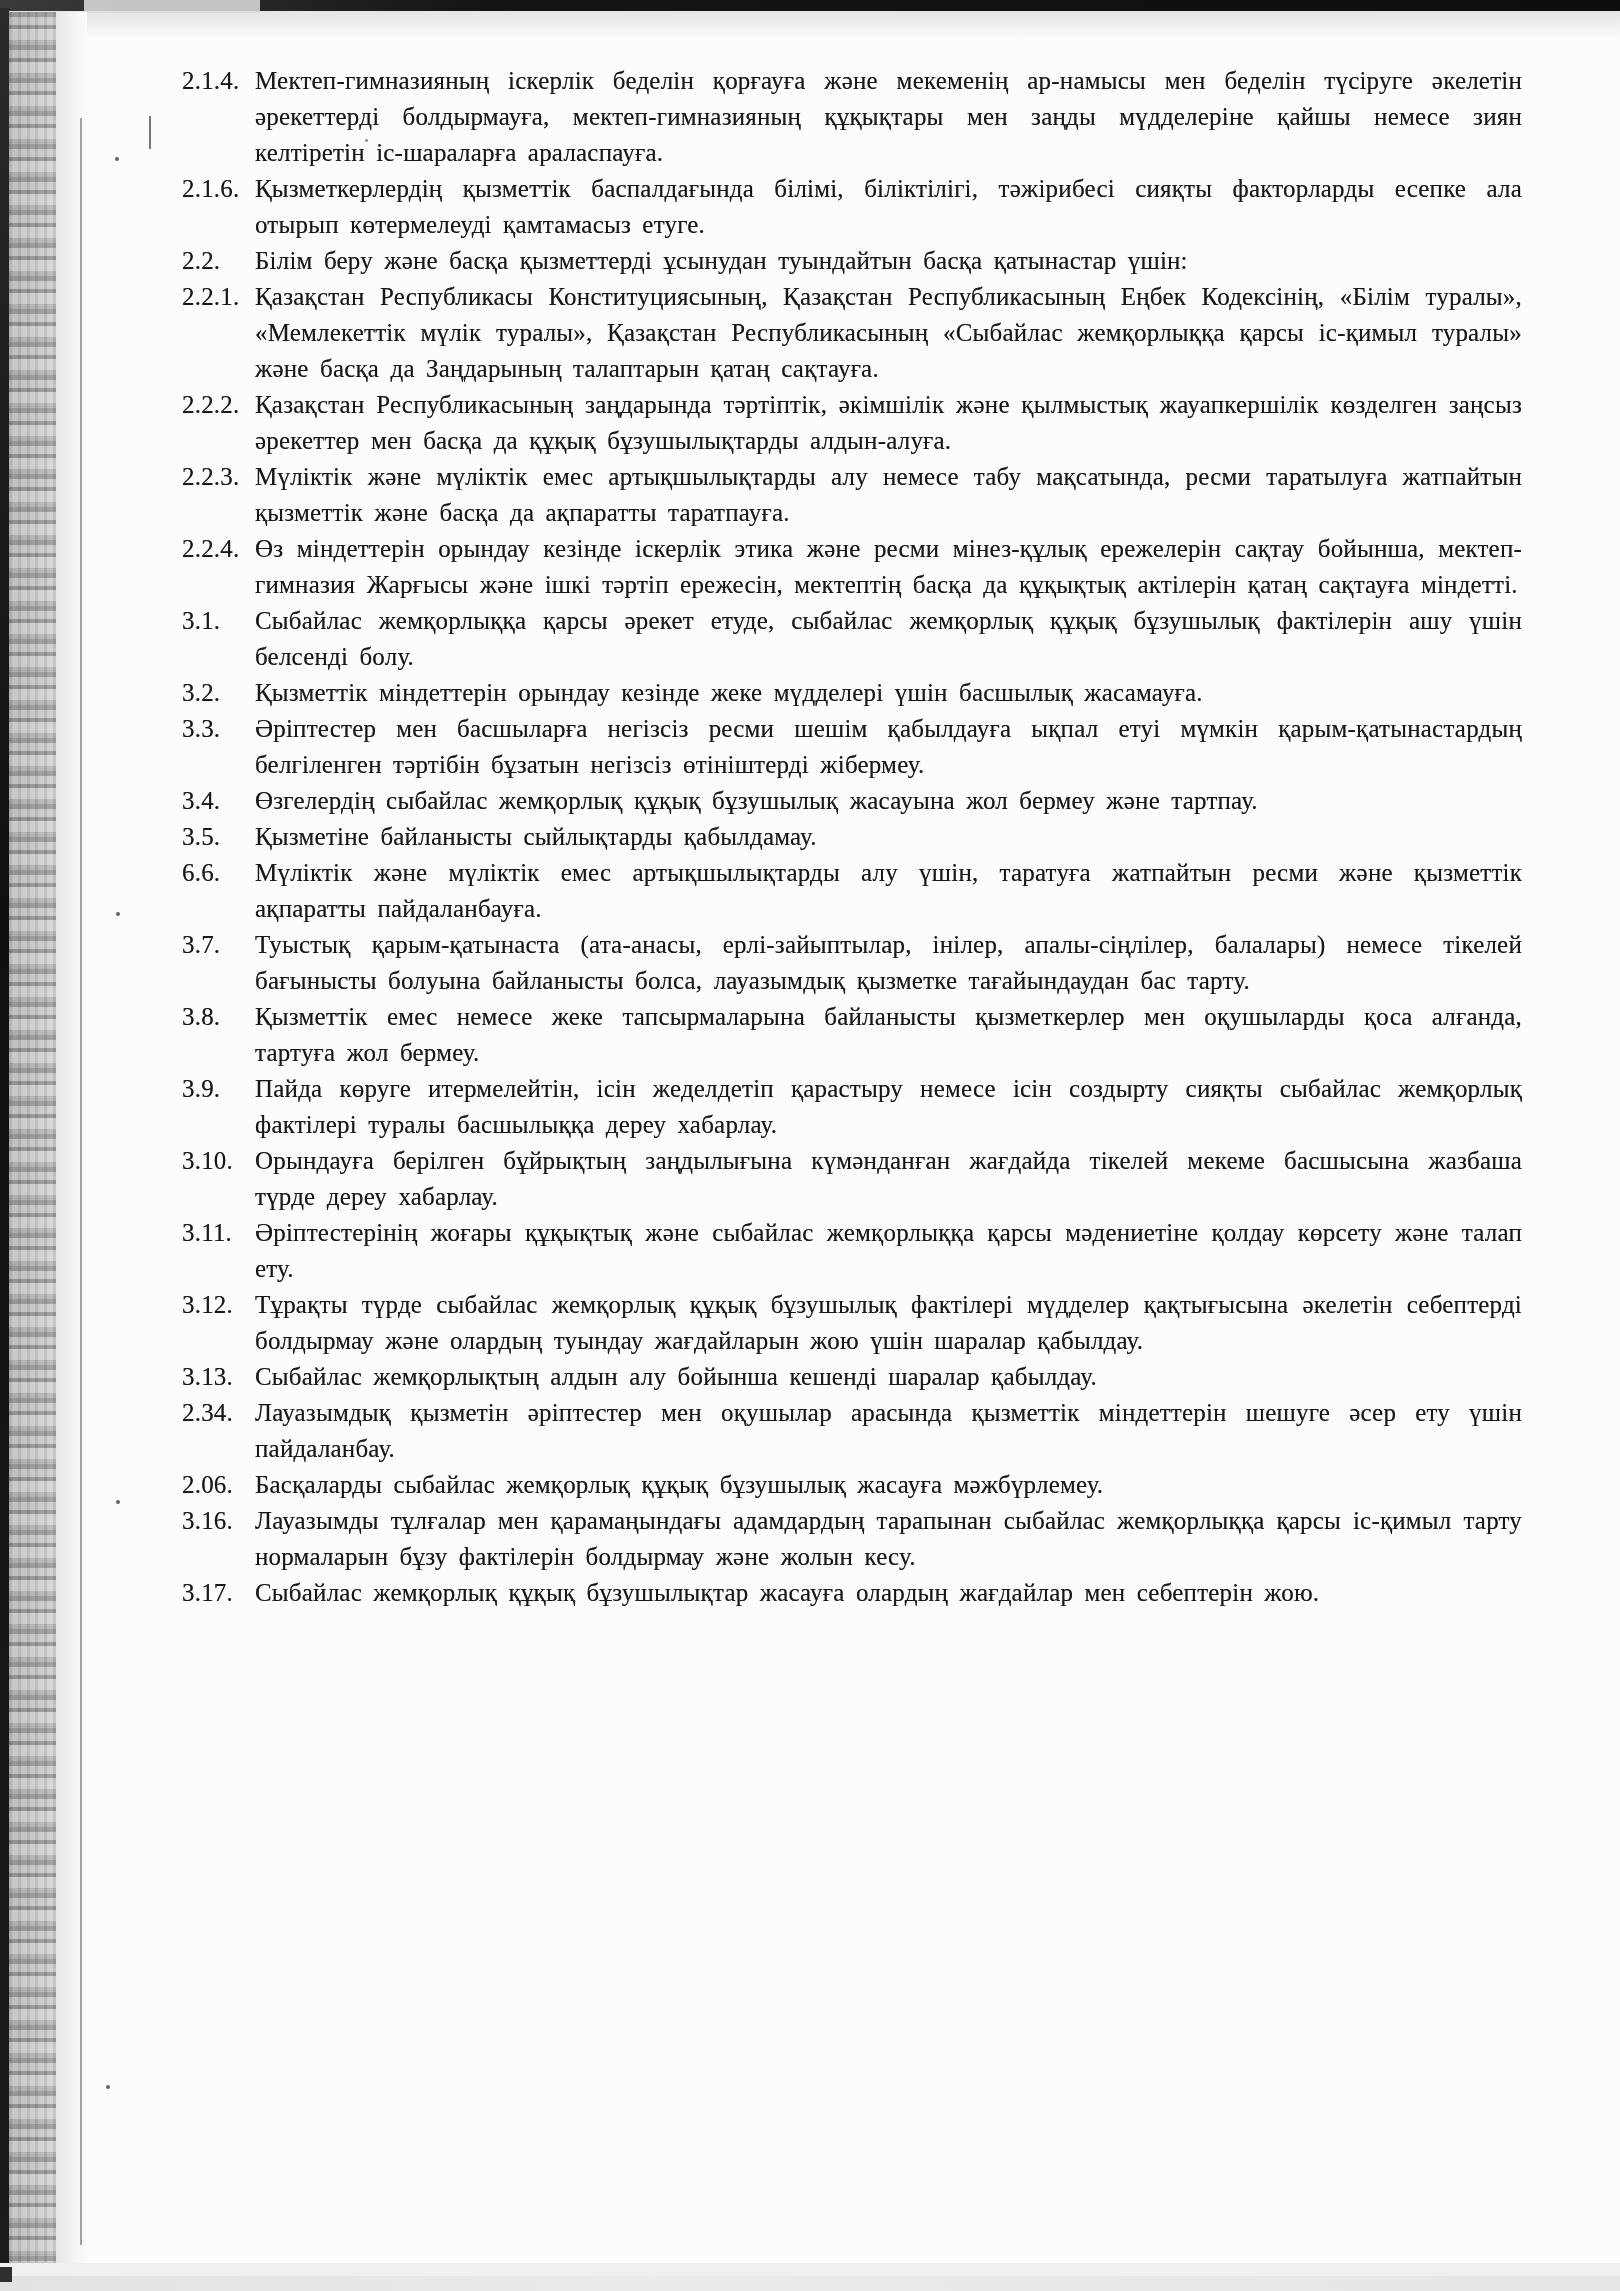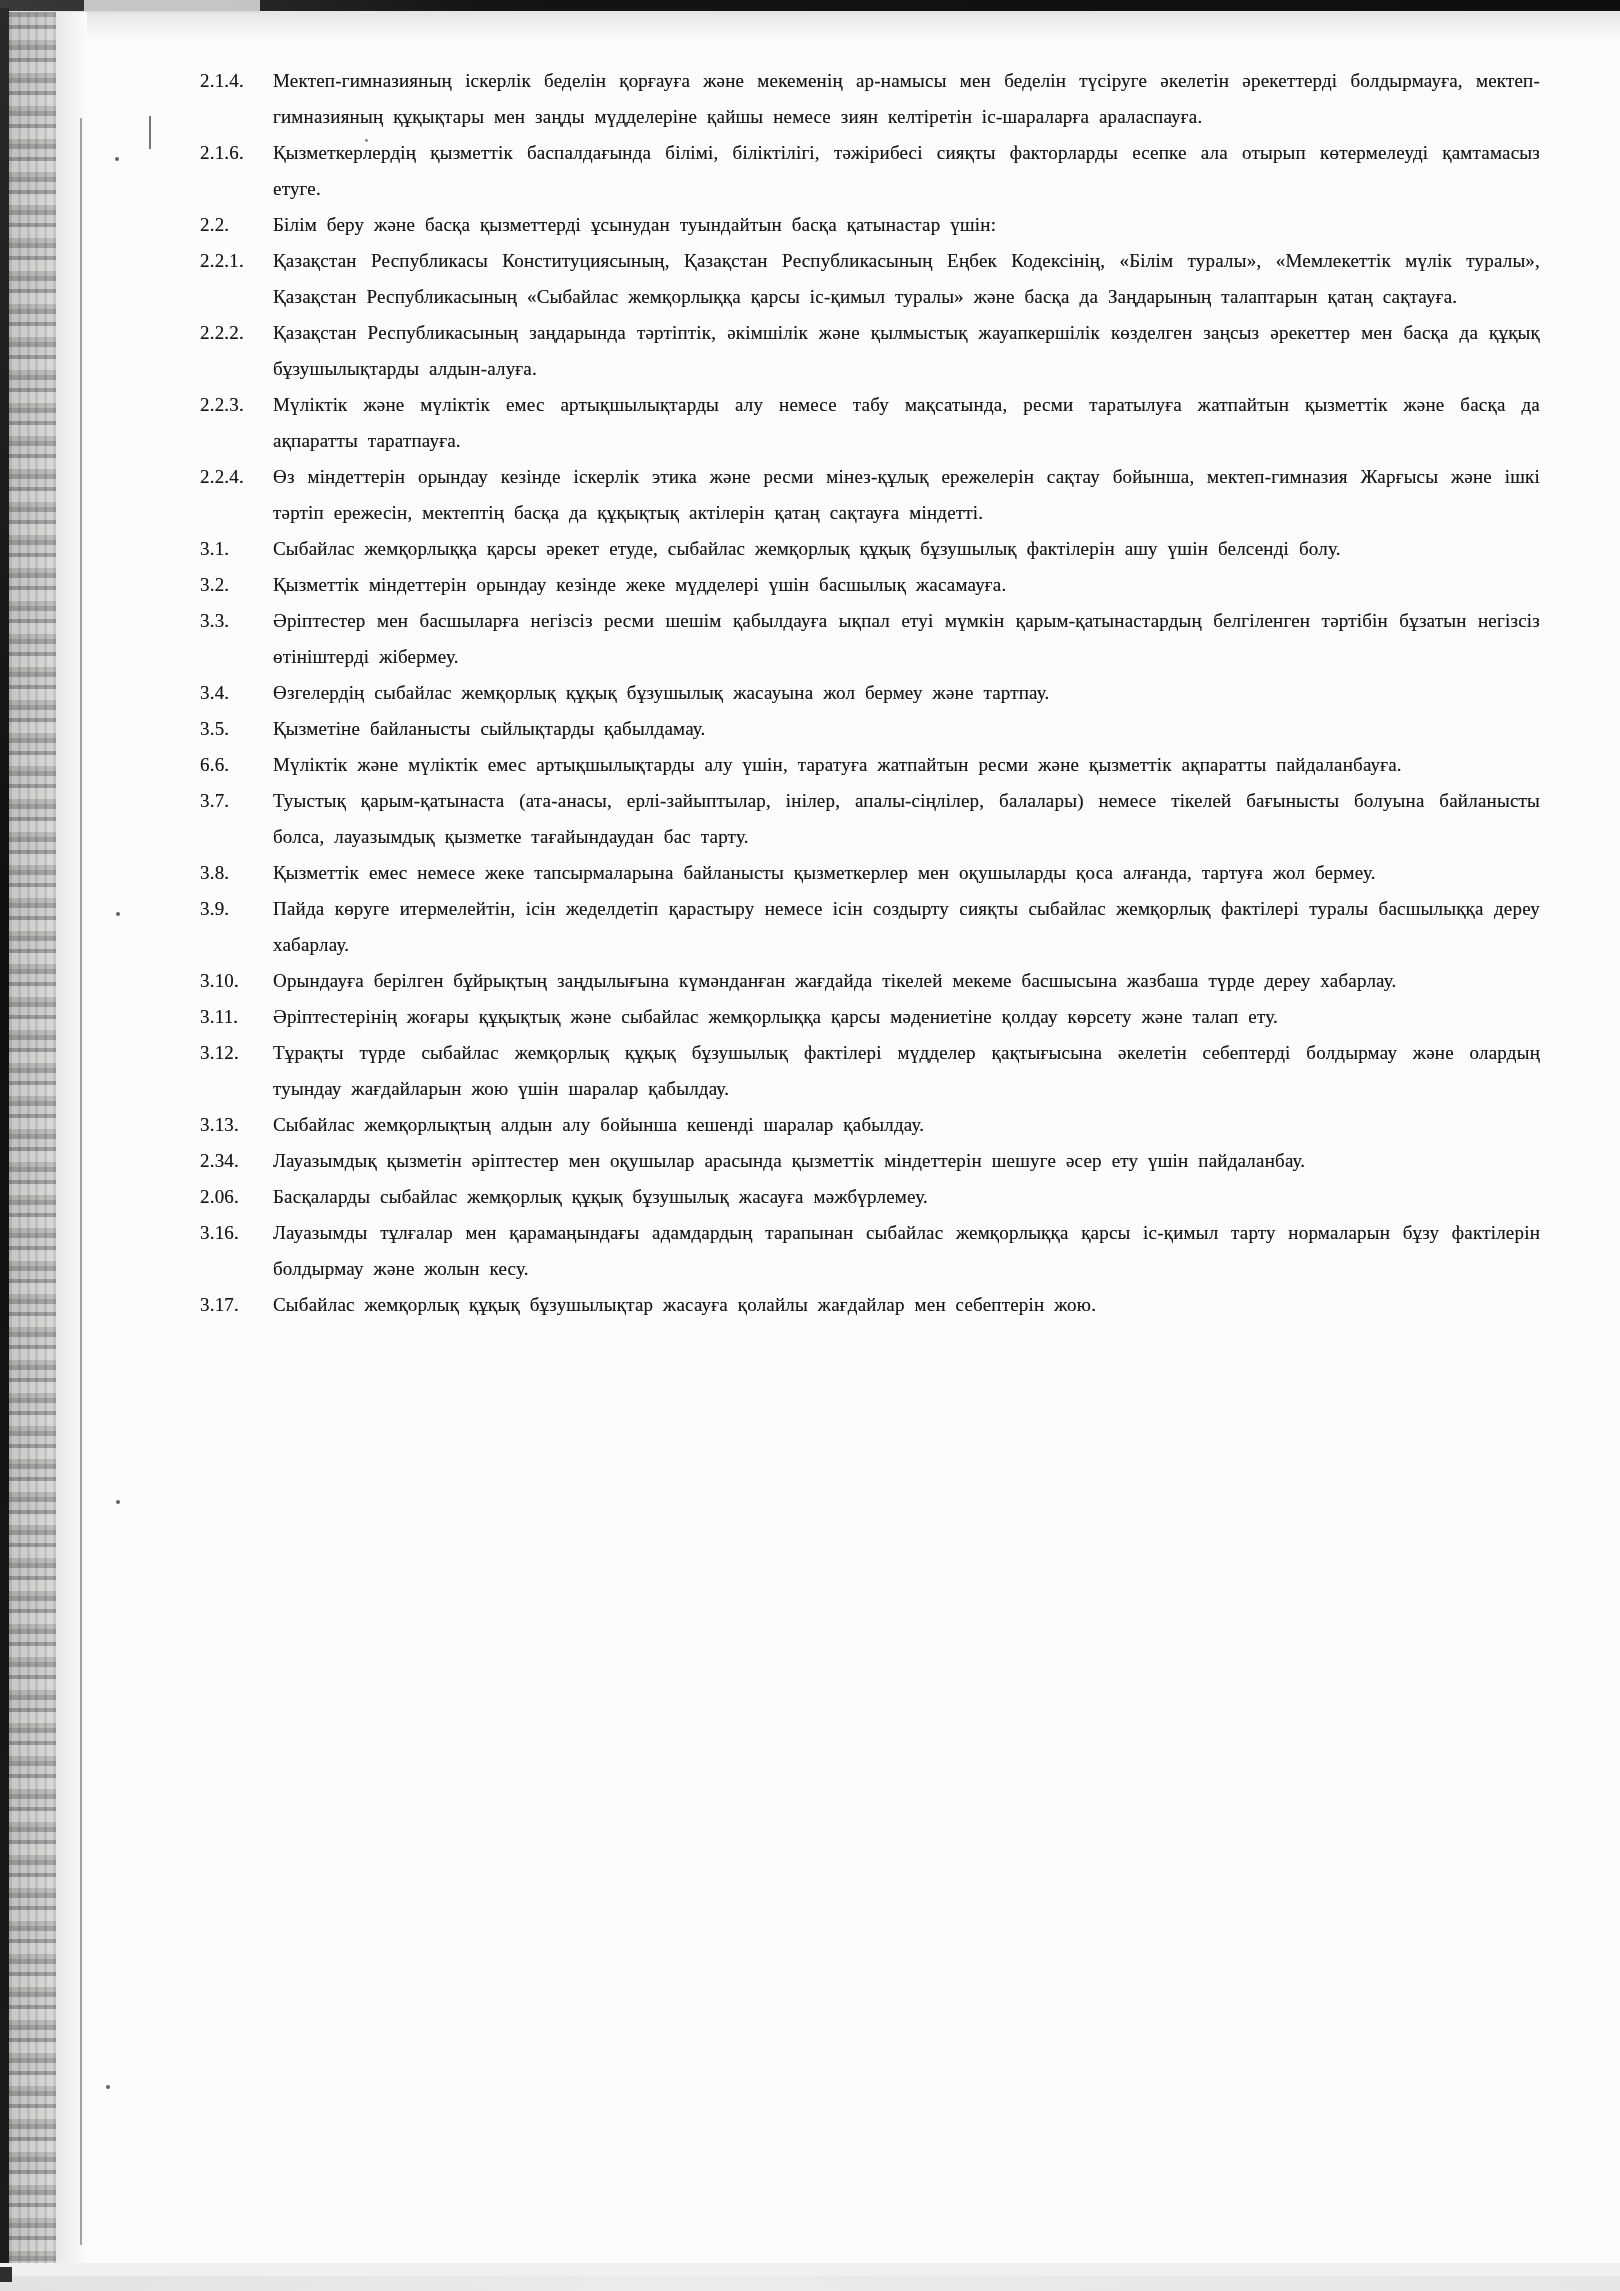--- a/index.html
+++ b/index.html
@@ -72,22 +72,22 @@
   }
   .speck { position:absolute; width:3.9px; height:3.9px; border-radius:50%; background:#3c3c3a; opacity:.8; }
   .speck.s1 { left:115px; top:157px; }
   .speck.s2 { left:116px; top:912px; }
   .speck.s3 { left:116px; top:1500px; }
   .speck.s4 { left:106px; top:2085px; }
   .speck.s5 { left:365px; top:139px; width:2.9px; height:2.9px; opacity:.6; }
 
   
   .content {
-    position:absolute; left:200px; top:63px; width:1340px;
-    font-size:19px; line-height:36px;
+    position:absolute; left:182px; top:63px; width:1340px;
+    font-size:25px; line-height:36px;
     color:#181816;
     text-align:justify;
     word-spacing:4.9px;
     letter-spacing:0.2px;
     text-shadow:0 0 0.5px rgba(20,20,20,.55);
   }
   ol.items { list-style:none; margin:0; padding:0; }
   .item { padding-left:73px; }
   .num { display:inline-block; width:73px; margin-left:-73px; vertical-align:top; }
   .heading {
@@ -167,17 +167,17 @@
       <li class="item"><span class="num">3.12.</span><span class="txt">Тұрақты түрде сыбайлас жемқорлық құқық бұзушылық фактілері мүдделер қақтығысына әкелетін себептерді болдырмау және олардың туындау жағдайларын жою үшін шаралар қабылдау.</span></li>
 
       <li class="item"><span class="num">3.13.</span><span class="txt">Сыбайлас жемқорлықтың алдын алу бойынша кешенді шаралар қабылдау.</span></li>
 
       <li class="item"><span class="num">2.34.</span><span class="txt">Лауазымдық қызметін әріптестер мен оқушылар арасында қызметтік міндеттерін шешуге әсер ету үшін пайдаланбау.</span></li>
 
       <li class="item"><span class="num">2.06.</span><span class="txt">Басқаларды сыбайлас жемқорлық құқық бұзушылық жасауға мәжбүрлемеу.</span></li>
 
       <li class="item"><span class="num">3.16.</span><span class="txt">Лауазымды тұлғалар мен қарамаңындағы адамдардың тарапынан сыбайлас жемқорлыққа қарсы іс-қимыл тарту нормаларын бұзу фактілерін болдырмау және жолын кесу.</span></li>
 
-      <li class="item"><span class="num">3.17.</span><span class="txt">Сыбайлас жемқорлық құқық бұзушылықтар жасауға қолайлы жағдайлар мен себептерін жою.</span></li>
+      <li class="item"><span class="num">3.17.</span><span class="txt">Сыбайлас жемқорлық құқық бұзушылықтар жасауға олардың жағдайлар мен себептерін жою.</span></li>
     </ol>
 
 </div>
 
 
 </body></html>

